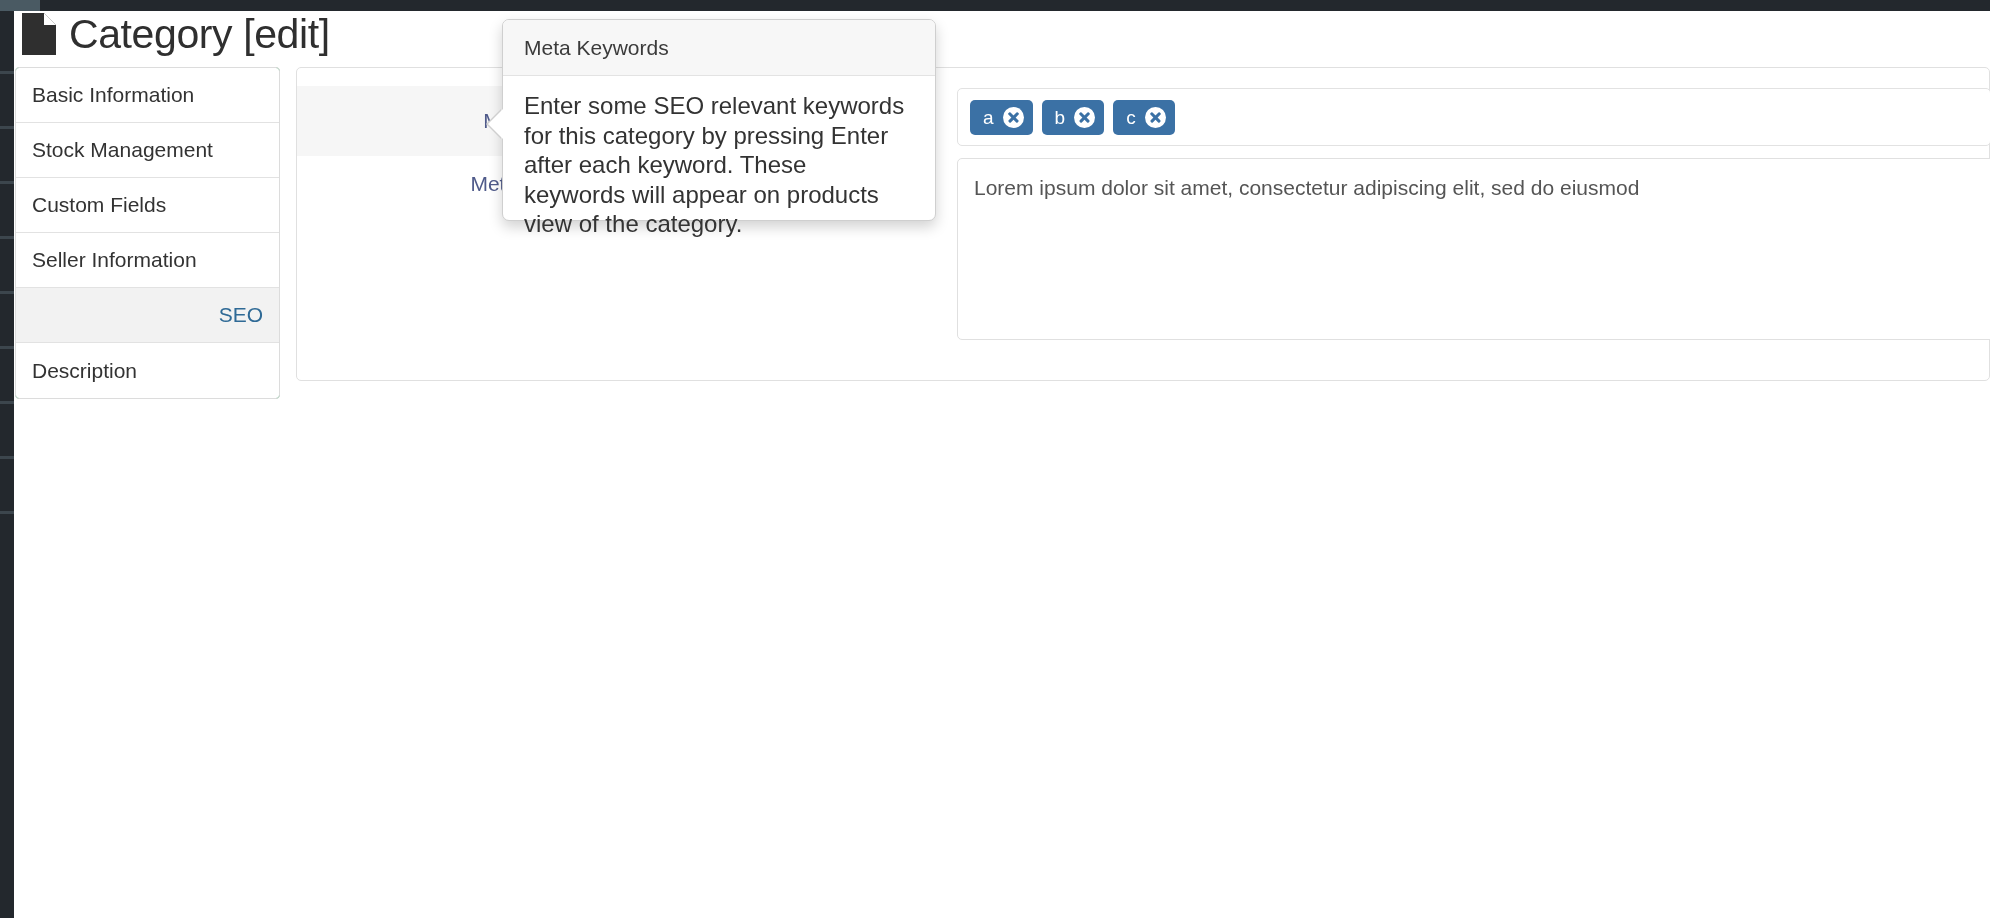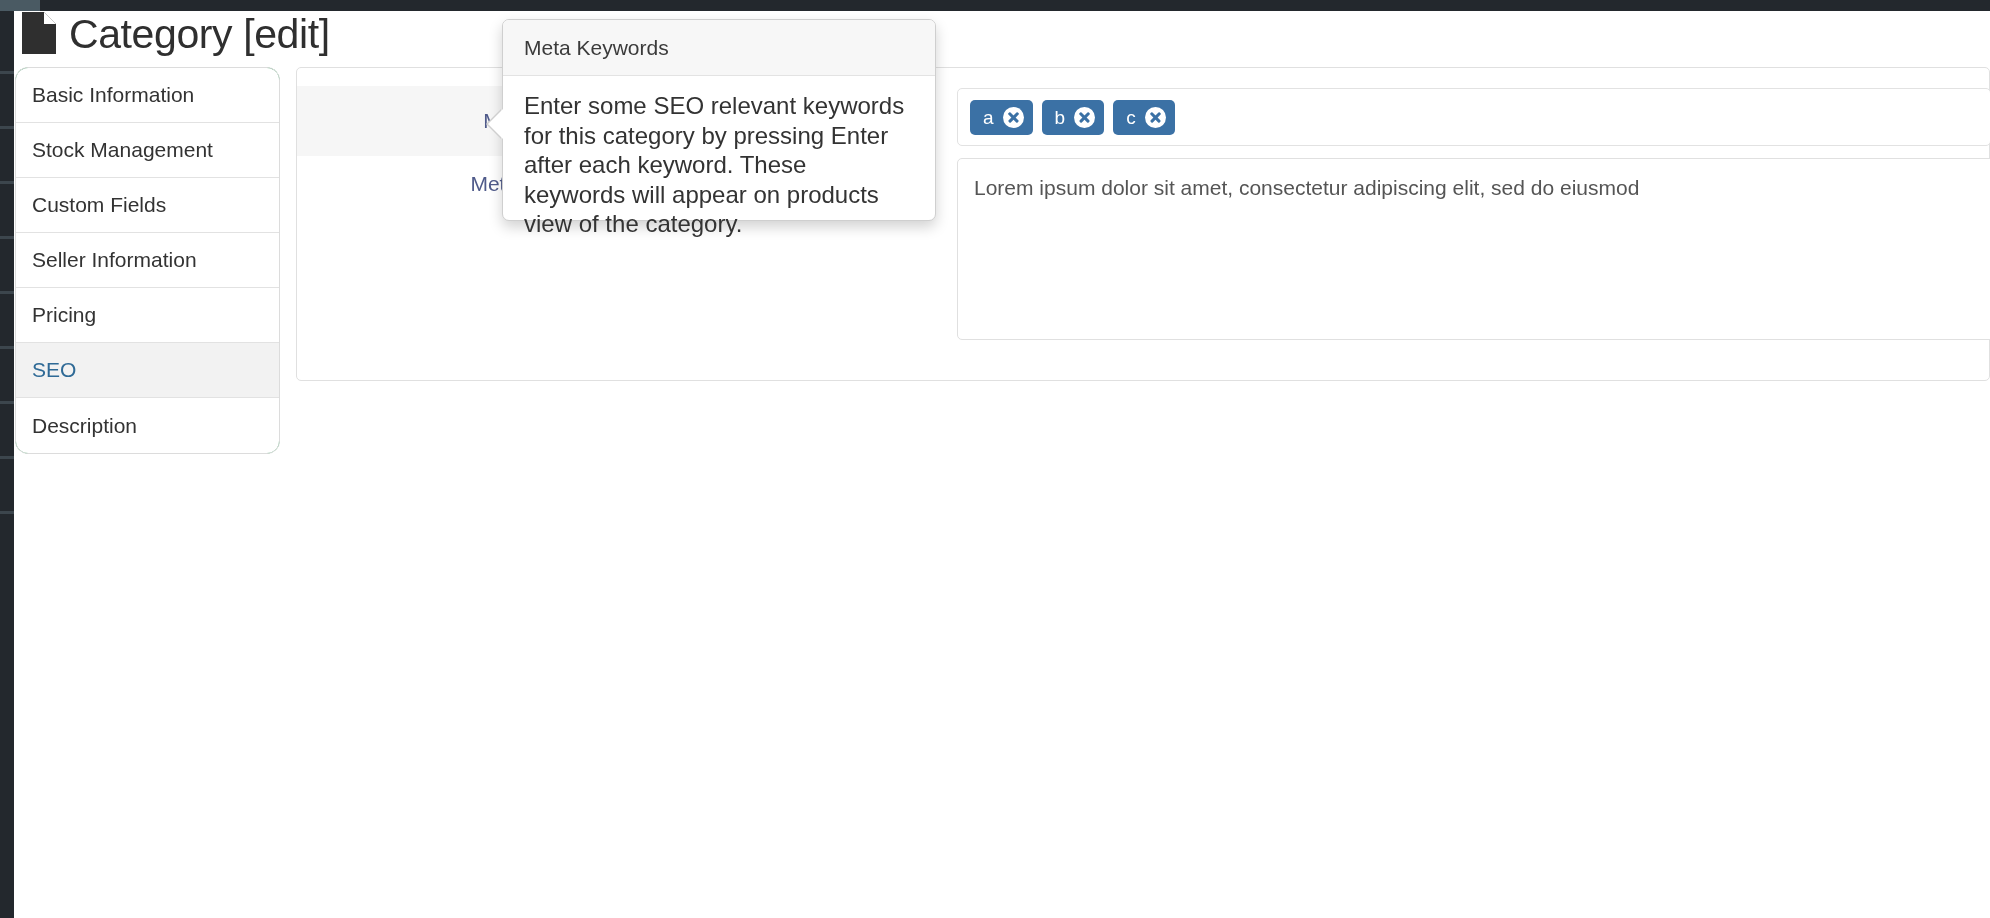--- a/index.html
+++ b/index.html
@@ -27,42 +27,42 @@
     position:absolute; left:0; top:11px; width:14px; height:907px;
     background:#23282d;
   }
   .rail-notch {
     position:absolute; left:0; width:14px; height:3px; background:#3c464d;
   }
 
   
   .page-head {
     position:absolute; left:22px; top:12px;
-    display:flex; align-items:flex-start; gap:13px;
+    display:flex; align-items:center; gap:13px;
   }
   .doc-icon { width:34px; height:42px; position:relative; display:block; }
   .page-title {
     font-size:41px; line-height:44px; color:#2f2f2f; font-weight:400;
     letter-spacing:-0.4px; white-space:nowrap;
   }
 
   
   .sidebar {
     position:absolute; left:15px; top:67px; width:265px;
-    border:1px solid #dcdcdc; border-radius:13px;
+    border:1px solid #dcdcdc; border-radius:4px;
     background:#15803d; overflow:hidden;
   }
   .side-item {
     height:55px; display:flex; align-items:center;
     padding:0 16px; font-size:21px; color:#333333;
     border-bottom:1px solid #e2e2e2; background:#fff;
     white-space:nowrap;
   }
   .side-item:last-child { border-bottom:none; }
-  .side-item.active { background:#f2f2f2; color:#2f6a96; }
+  .side-item.active { background:#f2f2f2; color:#2f6a96;justify-content:flex-end; }
 
   
   .panel {
     position:absolute; left:296px; top:67px;
     width:1694px; height:314px;
     border:1px solid #e0e0e0; border-radius:5px; background:#ffffff;
   }
   .panel-inner { position:relative; width:100%; height:100%; padding:18px 0 0 0; }
 
   .form-row { position:absolute; display:flex; }
@@ -191,23 +191,20 @@
       <span>Basic Information</span>
     </div>
     <div class="side-item">
       <span>Stock Management</span>
     </div>
     <div class="side-item">
       <span>Custom Fields</span>
     </div>
     <div class="side-item">
       <span>Seller Information</span>
-    </div>
-    <div class="side-item">
-      <span>Pricing</span>
     </div>
     <div class="side-item active">
       <span>SEO</span>
     </div>
     <div class="side-item">
       <span>Description</span>
     </div>
   </nav>
 
   <section class="panel">

